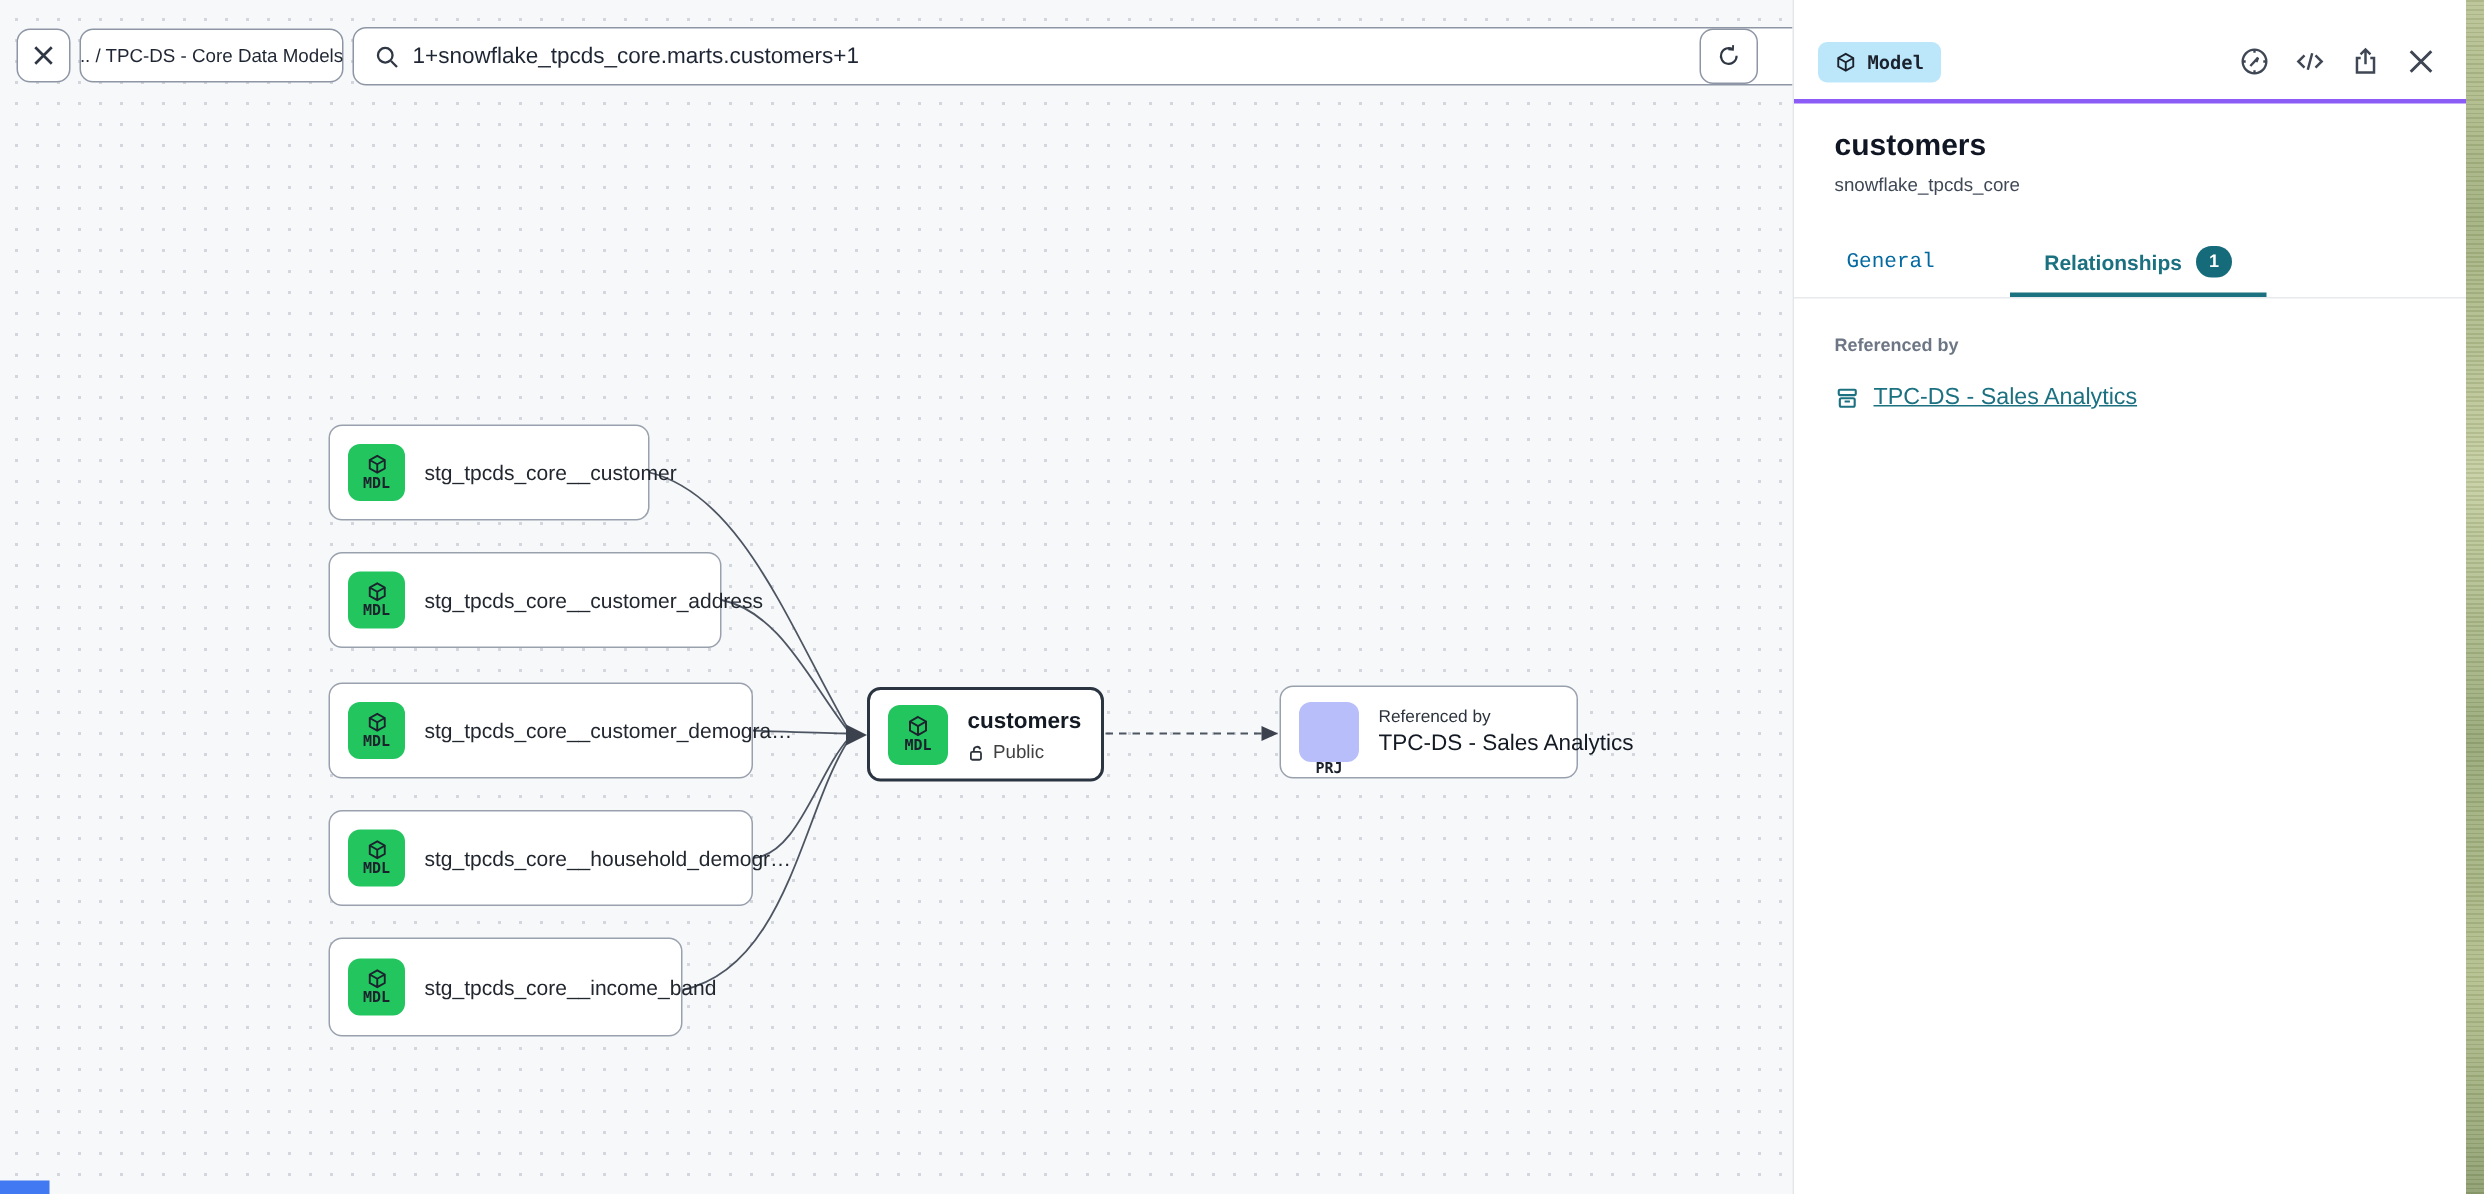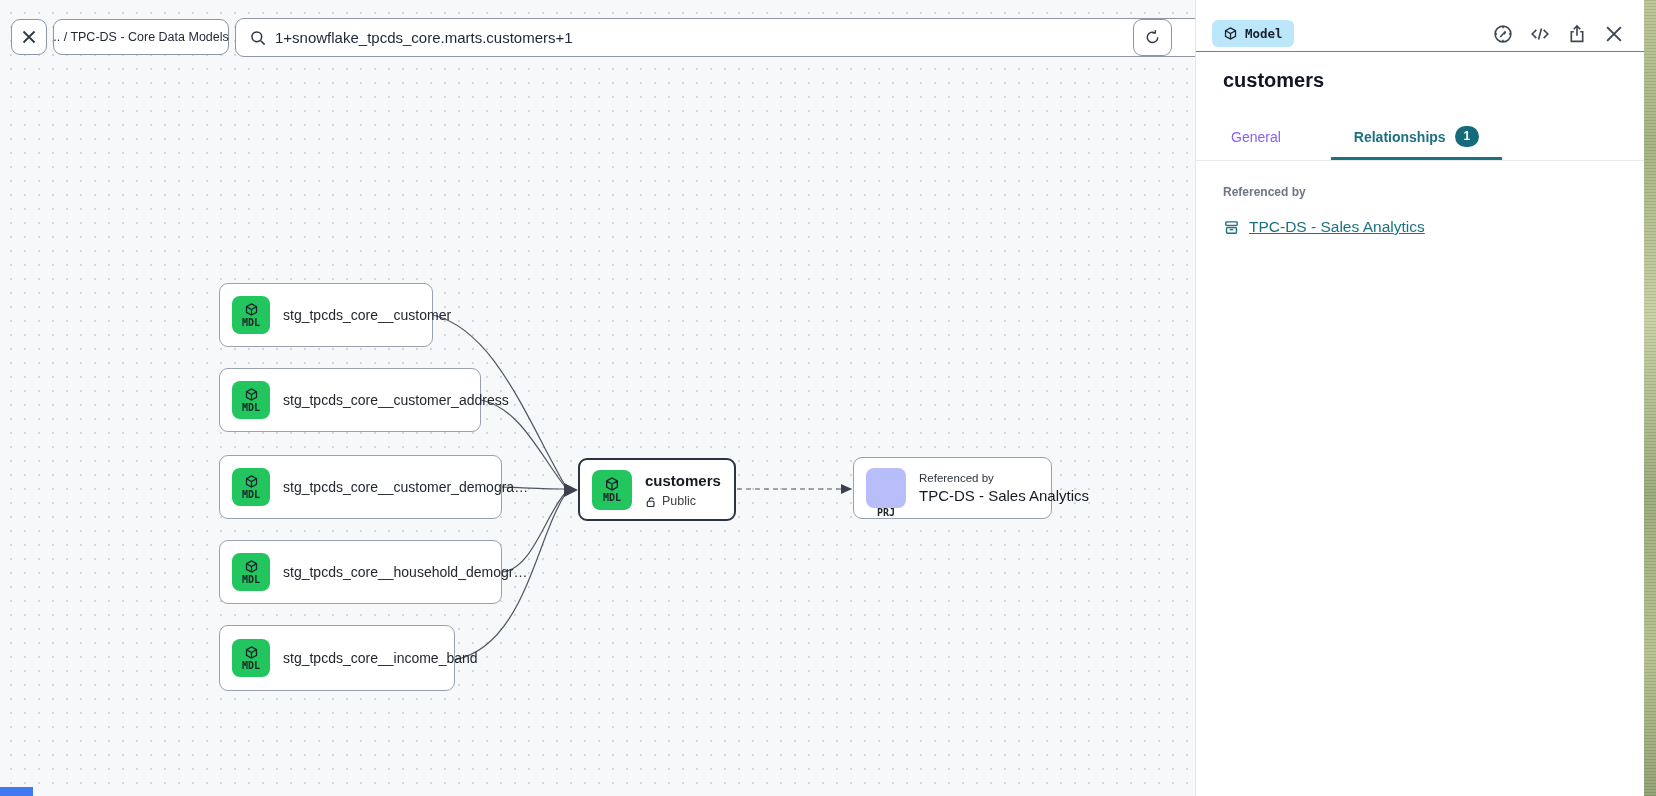--- a/index.html
+++ b/index.html
@@ -46,39 +46,39 @@
     font-size:12.5px; color:#404040; }
   .prj-text .cap { font-size:11.5px; color:#2c333d; }
   .prj-text .name { font-size:15px; color:#141a23; margin-top:3px; white-space:nowrap; }
 
   .blue-strip { position:absolute; left:0; top:787px; width:33px; height:9px;
     background:#4079f2; }
 
   
   .panel { position:absolute; left:1195px; top:0; width:449px; height:796px;
     background:#fff; border-left:1px solid #e3e6ea; }
-  .panel-head { height:52px; display:flex; align-items:center;
+  .panel-head { height:69px; display:flex; align-items:center;
     justify-content:space-between; padding:16px 18px 0 16px;
-    border-bottom:1px solid #8b5cf6; }
+    border-bottom:3px solid #8b5cf6; }
   .type-badge { background:#bce7fb; color:#1b222d; border-radius:6px;
     height:27px; display:flex; align-items:center; gap:7px; padding:0 11px;
     font-family:"DejaVu Sans Mono", monospace; font-size:12.5px; font-weight:bold; }
   .head-icons { display:flex; align-items:center; gap:13px; color:#3f4754; }
   .hicon { width:24px; height:24px; display:flex; align-items:center;
     justify-content:center; cursor:pointer; }
 
   .title-block { padding:17px 27px 0 27px; }
   .panel-title { font-size:20px; font-weight:bold; color:#101623; }
   .panel-sub { font-size:12.5px; color:#3f4856; margin-top:7px; }
 
   .tabs-row { display:flex; align-items:flex-end; padding-left:33px;
     margin-top:27px; border-bottom:1px solid #e7e9ed; height:42px; }
   .tab { display:flex; align-items:center; gap:9px; padding:0 2px 12px 2px;
     font-size:14px; border-bottom:3px solid transparent; cursor:pointer; }
-  .tab-general { color:#8b5cf6; }
+  .tab-general { color:#0369a1;font-family:Liberation Mono, monospace; }
   .tab-rel { margin-left:48px; padding:0 23px 10px 23px;
     border-bottom:3px solid #1b7180; color:#1b7180; font-weight:bold; }
   .tab-count { background:#156b79; color:#fff; font-size:12px; font-weight:bold;
     border-radius:11px; padding:2px 9px; line-height:1.4; }
 
   .section { padding:24px 27px 0 27px; }
   .section-h { font-size:12px; font-weight:bold; color:#6d7684; }
   .ref-link { display:flex; align-items:center; gap:9px; margin-top:19px;
     color:#1b7180; cursor:pointer; }
   .ref-link .txt { font-size:15.5px; text-decoration:underline; }
@@ -257,20 +257,21 @@
         <span class="hicon">
           <svg width="20" height="20" viewBox="0 0 16 16" stroke="#3f4754" stroke-width="1.6">
               <path d="M2.5 2.5 13.5 13.5 M13.5 2.5 2.5 13.5"></path>
             </svg>
         </span>
       </span>
     </div>
 
     <div class="title-block">
       <div class="panel-title">customers</div>
+      <div class="panel-sub">snowflake_tpcds_core</div>
     </div>
 
     <div class="tabs-row">
       <span class="tab tab-general">
         <span>General</span>
       </span>
       <span class="tab tab-rel">
         <span>Relationships</span>
         <span class="tab-count">1</span>
       </span>

